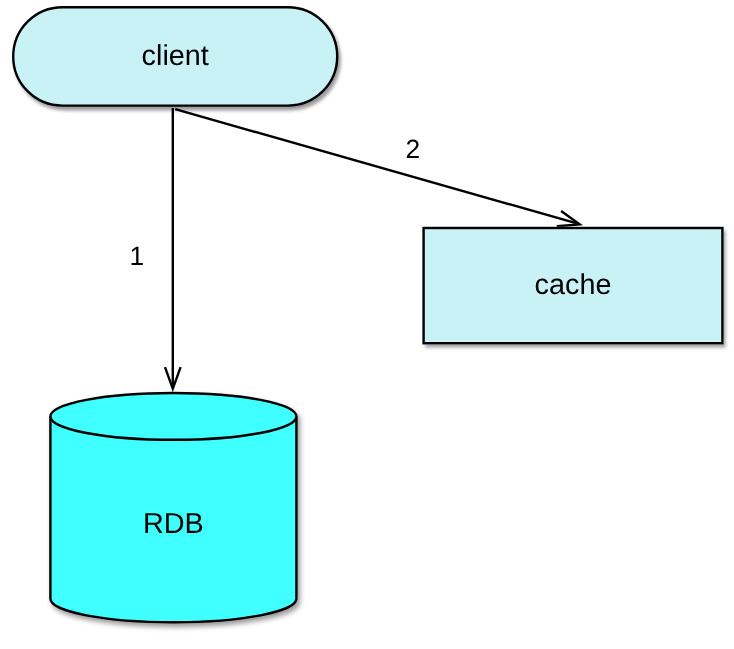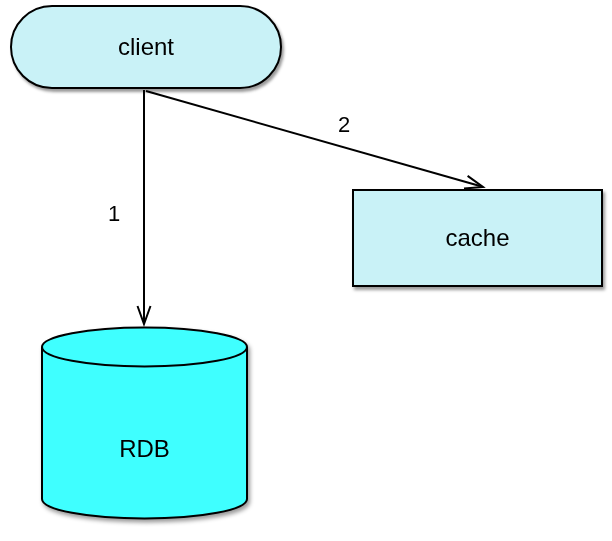--- a/index.html
+++ b/index.html
@@ -42,21 +42,21 @@
   }
   .node-cache {
     left: 352px; top: 189px;
     width: 251px; height: 98px;
   }
   .cylinder-group {
     filter: drop-shadow(2px 3px 2px rgba(0,0,0,0.40));
   }
   .rdb-label {
     position: absolute;
-    left: 42px; top: 437px;
+    left: 42px; top: 425px;
     width: 205px;
     text-align: center;
     font-size: 24px;
     color: #000000;
     line-height: 1;
   }
   .edge-label {
     position: absolute;
     font-size: 22px;
     color: #000000;

